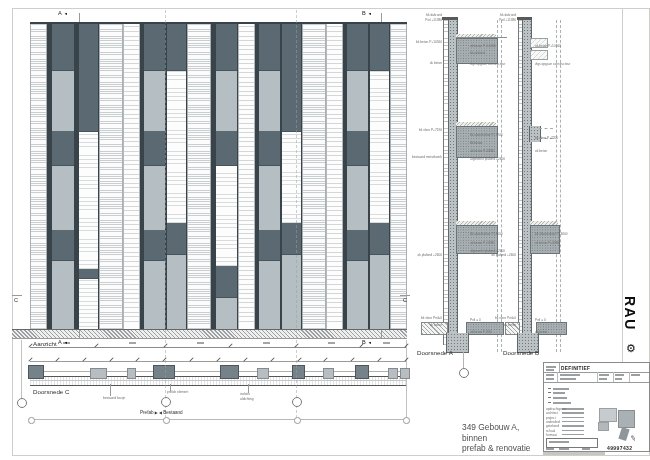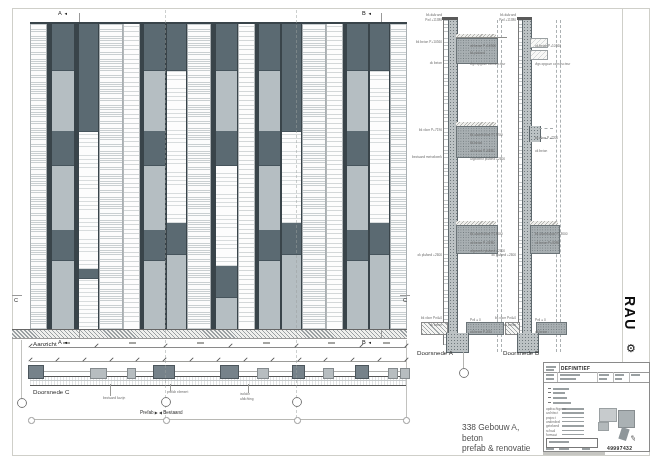--- a/index.html
+++ b/index.html
@@ -308,22 +308,22 @@
       <div class="abs micro note-r" style="left: 535px; top: 318px; width: auto; height: auto;">Peil = 0</div>
       <div class="abs micro note-r" style="left: 535px; top: 330px; width: auto; height: auto;">ok beton</div>
       <div class="abs " style="left: 463px; top: 352px; width: 0px; height: 16px; border-left: 1px solid rgb(181, 181, 178);"></div>
       <div class="abs bubble" style="left: 459px; top: 368px; width: 8px; height: 8px;"></div>
     </div>
 
   <div class="abs" id="raulogo" style="left:622px;top:296px;">RAU</div>
   <div class="abs" id="raugear" style="left:626px;top:343px;">⚙</div>
 
   <div class="abs title-lines" style="left:462px;top:422px;">
-    <div>338 Gebouw A,</div>
-    <div>beton</div>
+    <div>349 Gebouw A,</div>
+    <div>binnen</div>
     <div>prefab &amp; renovatie</div>
   </div>
 
   <div class="abs" id="tblock" style="left:543px;top:362px;width:105px;height:88px;">
     <div class="abs definitief" style="left:17px;top:3px;">DEFINITIEF</div>
     <div class="abs docnum" style="left:63px;top:82px;">49997432</div>
     <div class="abs pencil" style="left:86px;top:72px;">✎</div>
   <div class="abs " style="left: 15px; top: 0px; width: 0px; height: 9px; border-left: 0.8px solid rgb(170, 170, 170);"></div>
       <div class="abs bar" style="left: 2px; top: 3px; width: 10px; height: 1.6px;"></div>
       <div class="abs bar" style="left: 2px; top: 6px; width: 8px; height: 1.6px;"></div>

